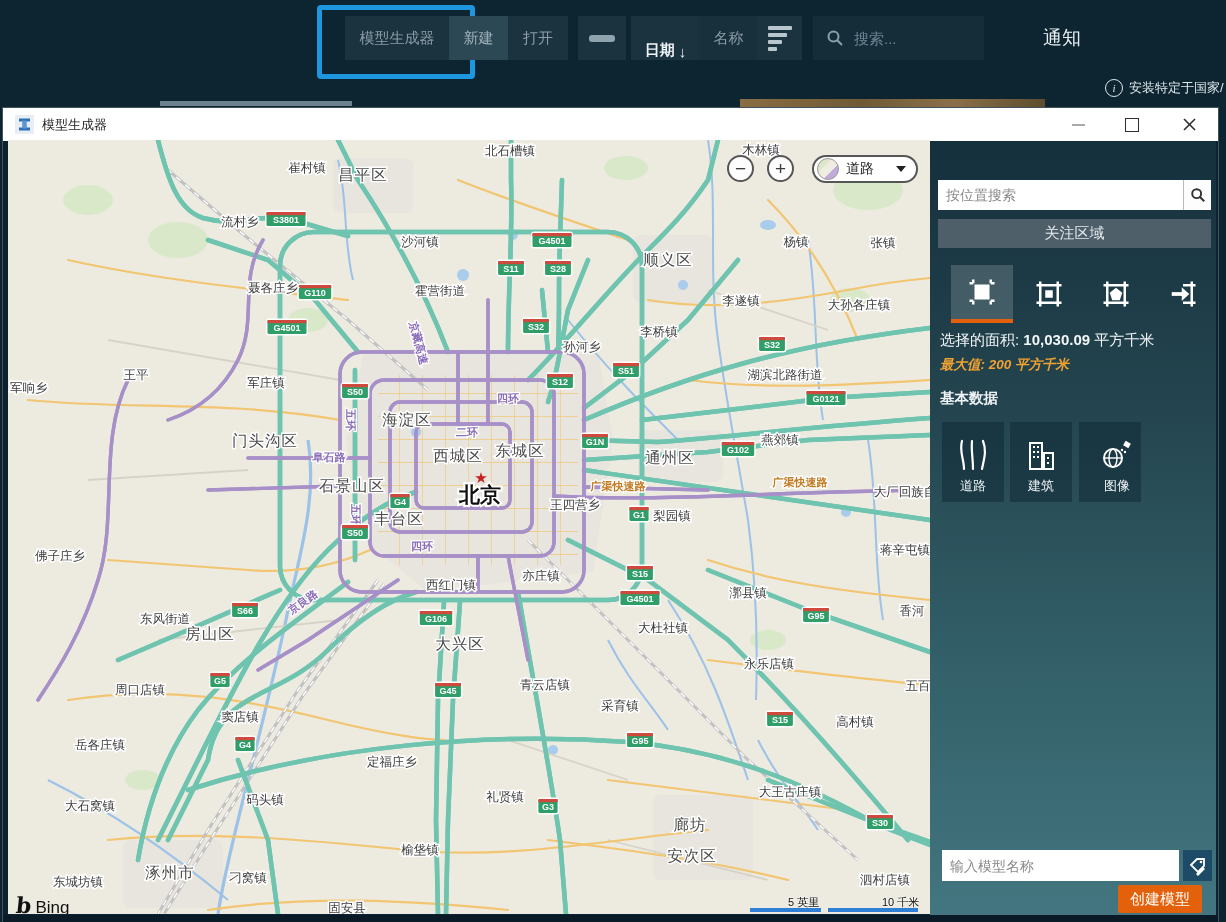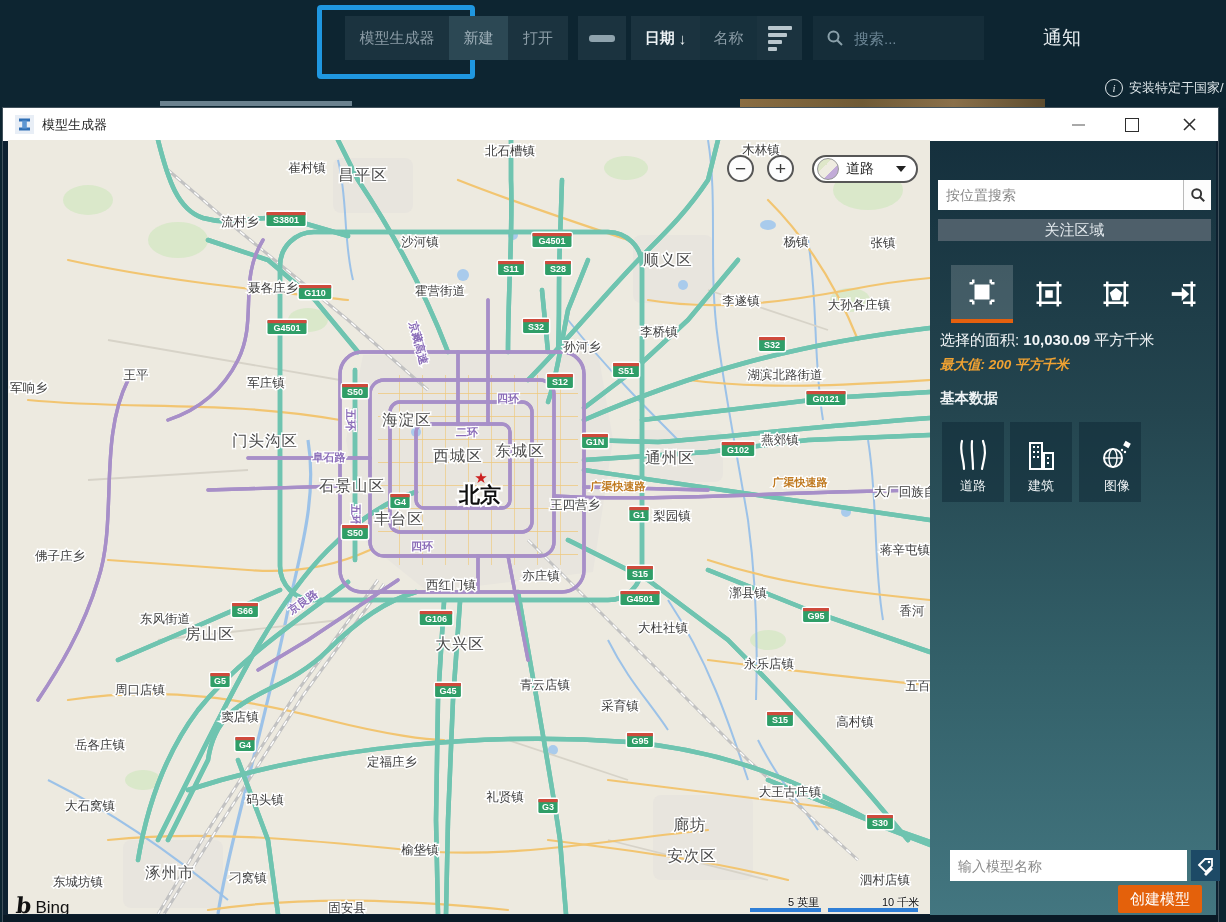--- a/index.html
+++ b/index.html
@@ -69,52 +69,52 @@
   .scale .sl{position:absolute;top:0;text-shadow:0 0 2px #fff,0 0 2px #fff;}
   .scale .sb{position:absolute;top:13px;height:4px;background:#2f7fd6;}
 
   
   .sidebar{position:absolute;left:927px;top:33px;width:286px;height:774px;color:#eef3f5;
            background:linear-gradient(180deg,#15303d 0%,#24454f 35%,#336069 68%,#437680 100%);}
   .sb-search{position:absolute;left:8px;top:39px;width:273px;height:30px;display:flex;}
   .sb-search input{flex:1;border:none;outline:none;background:#fff;color:#333;font-size:14px;padding:0 8px;}
   .sb-search input::placeholder{color:#8a8a8a;}
   .sb-search .mag{width:27px;background:#fdfdfd;border-left:1px solid #bbb;display:flex;align-items:center;justify-content:center;cursor:pointer;}
-  .aoi{position:absolute;left:8px;top:78px;width:273px;height:22px;background:#4e5f6a;display:flex;align-items:center;justify-content:center;font-size:15px;color:#e4eaee;}
+  .aoi{position:absolute;left:8px;top:78px;width:273px;height:29px;background:#4e5f6a;display:flex;align-items:center;justify-content:center;font-size:15px;color:#e4eaee;}
   .tools{position:absolute;left:0;top:124px;width:286px;height:58px;}
   .tool{position:absolute;top:0;width:62px;height:58px;display:flex;align-items:center;justify-content:center;cursor:pointer;box-sizing:border-box;}
   .tool.sel{background:rgba(255,255,255,.17);border-bottom:4px solid #e4600e;}
   .areatxt{position:absolute;left:10px;top:190px;font-size:15px;color:#f2f5f7;}
   .areatxt b{font-weight:bold;}
   .maxtxt{position:absolute;left:10px;top:215px;font-size:13.5px;font-style:italic;font-weight:bold;color:#f0a232;}
   .basehdr{position:absolute;left:10px;top:248px;font-size:14.5px;font-weight:bold;color:#eef3f5;}
   .tile{position:absolute;top:281px;width:62px;height:80px;background:rgba(10,35,48,.45);display:flex;flex-direction:column;align-items:center;justify-content:flex-end;padding-bottom:7px;box-sizing:border-box;gap:6px;cursor:pointer;}
   .tile .tl{font-size:13px;color:#f0f4f6;}
-  .mn-row{position:absolute;left:20px;top:709px;width:270px;height:31px;display:flex;gap:4px;}
+  .mn-row{position:absolute;left:12px;top:709px;width:270px;height:31px;display:flex;gap:4px;}
   .mn-row input{flex:1;border:none;outline:none;background:#fff;color:#333;font-size:14px;padding:0 8px;}
   .mn-row input::placeholder{color:#8a8a8a;}
   .tagbtn{width:29px;background:#1d4a66;display:flex;align-items:center;justify-content:center;cursor:pointer;}
   .createbtn{position:absolute;left:188px;top:744px;width:84px;height:28px;background:#e4610b;color:#fff;font-size:15px;
              display:flex;align-items:center;justify-content:center;cursor:pointer;border-radius:2px;}
   .winbottom{position:absolute;left:0;top:807px;width:1215px;height:7px;background:#0a1a26;}
 </style>
 </head>
 <body>
 
 <div id="root">
 
   <div class="topbar">
     <div class="hl-box"></div>
     <div class="tb-btn" style="left:345px;width:104px;">模型生成器</div>
     <div class="tb-btn lit" style="left:449px;width:59px;">新建</div>
     <div class="tb-btn" style="left:508px;width:60px;">打开</div>
     <div class="tb-btn" style="left:578px;width:48px;">
       <div class="dash-glyph"></div>
     </div>
-    <div class="tb-btn white" style="left:631px;width:69px;gap:4px;">
+    <div class="tb-btn white" style="left:631px;width:69px;gap:4px;align-items:flex-end;">
       <span>日期</span>
         <span style="font-weight:normal;">↓</span>
     </div>
     <div class="tb-btn dark" style="left:700px;width:57px;">名称</div>
     <div class="tb-btn" style="left:757px;width:45px;">
       <div class="sort-bars">
         <div style="width:24px;"></div>
           <div style="width:19px;"></div>
           <div style="width:14px;"></div>
           <div style="width:9px;"></div>

